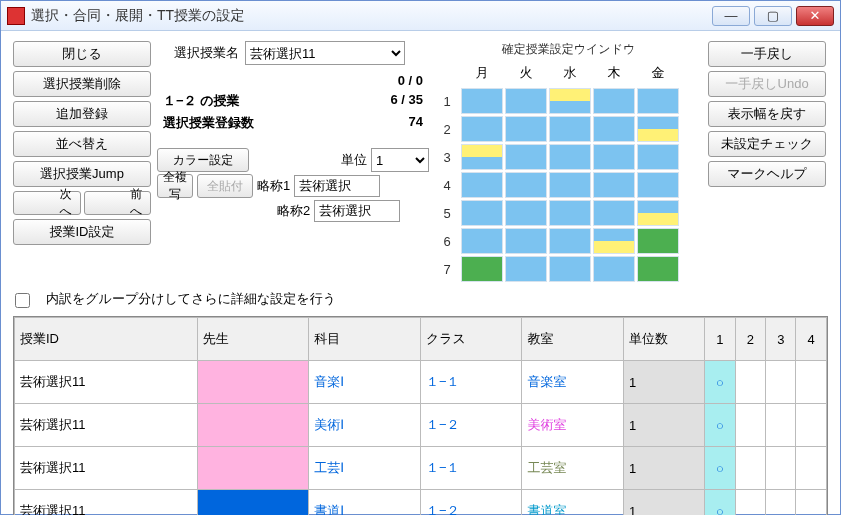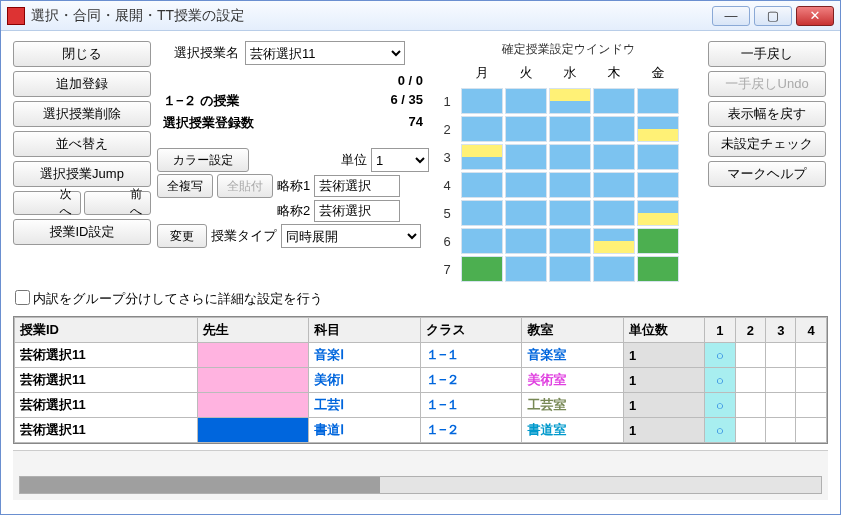--- a/index.html
+++ b/index.html
@@ -30,25 +30,25 @@
 .schedgrid{display:grid;grid-template-columns:24px repeat(5,42px);grid-auto-rows:26px;gap:2px;}
 .schedgrid .hcell{display:flex;align-items:center;justify-content:center;font-size:13px;}
 .schedgrid .rnum{display:flex;align-items:center;justify-content:center;color:#333;}
 .cell{border:1px solid #d6e2ee;}
 .c-blue{background:#7cc3f0;}
 .c-split-by{background:linear-gradient(to bottom,#7cc3f0 50%,#fff176 50%);}
 .c-split-yb{background:linear-gradient(to bottom,#fff176 50%,#7cc3f0 50%);}
 .c-green{background:#4caf50;}
 .rightcol{width:120px;display:flex;flex-direction:column;gap:4px;}
 .rightcol .btn{width:118px;text-align:center;}
-.checkrow{display:flex;align-items:flex-start;gap:3px;padding:4px 14px;}
+.checkrow{display:flex;align-items:flex-end;gap:16px;padding:4px 14px;}
 .checkrow input{width:15px;height:15px;}
 .tablearea{margin:4px 12px 0 12px;border:1px solid #888;}
 .tbl{width:100%;border-collapse:collapse;}
-.tbl th,.tbl td{border:1px solid #bbb;padding:3px 5px;text-align:left;font-weight:bold;white-space:nowrap;overflow:hidden;}
+.tbl th,.tbl td{border:1px solid #bbb;padding:12px 5px;text-align:left;font-weight:normal;white-space:nowrap;overflow:hidden;}
 .tbl th{background:#f0f0f0;}
 .tbl th.narrow,.tbl td.narrow{width:28px;text-align:center;}
 .cell-pink{background:#ffb3e0;}
 .cell-blue{background:#0066dd;}
 .cell-circle{background:#a8eef0;text-align:center;color:#0066dd;}
 .cell-unit{background:#e0e0e0;}
 .txt-blue{color:#0066dd;}
 .txt-mag{color:#e040e0;}
 .txt-teal{color:#0099cc;}
 .txt-olive{color:#778855;margin-left:36px;}
@@ -66,22 +66,22 @@
     <div class="sysbtns">
       <div class="sysbtn">—</div>
       <div class="sysbtn">▢</div>
       <div class="sysbtn close">✕</div>
     </div>
   </div>
 
   <div class="content">
     <div class="leftcol">
       <button class="btn">閉じる</button>
+      <button class="btn">選択授業削除</button>
       <button class="btn">追加登録</button>
-      <button class="btn">選択授業削除</button>
       <button class="btn">並べ替え</button>
       <button class="btn">選択授業Jump</button>
       <div class="rowbtns">
         <button class="btn small">次へ</button>
         <button class="btn small">前へ</button>
       </div>
       <button class="btn">授業ID設定</button>
     </div>
 
     <div class="midcol">
@@ -101,34 +101,29 @@
           <span>選択授業登録数</span>
           <span>74</span>
         </div>
 
       <div class="midinner" style="margin-top:14px">
         <button class="btn small" style="width:92px">カラー設定</button>
         <span style="flex:1;text-align:right">単位</span>
         <select style="width:58px"><option>1</option></select>
       </div>
       <div class="midinner">
-        <button class="btn small" style="width:56px">全複写</button>
+        <button class="btn small" style="width:36px">全複写</button>
         <button class="btn small" style="width:56px;color:#aaa">全貼付</button>
         <span>略称1</span>
         <input type="text" style="width: 86px;" value="芸術選択">
       </div>
       <div class="midinner">
         <span style="width:116px"></span>
         <span>略称2</span>
         <input type="text" style="width: 86px;" value="芸術選択">
-      </div>
-      <div class="midinner">
-        <button class="btn small" style="width:50px">変更</button>
-        <span>授業タイプ</span>
-        <select style="width:140px"><option>同時展開</option></select>
       </div>
     </div>
 
     <div class="gridcol">
       <div class="gridtitle">確定授業設定ウインドウ</div>
       <div class="schedgrid" id="schedgrid">
           <div></div>
           <div class="hcell">月</div>
           <div class="hcell">火</div>
           <div class="hcell">水</div>

